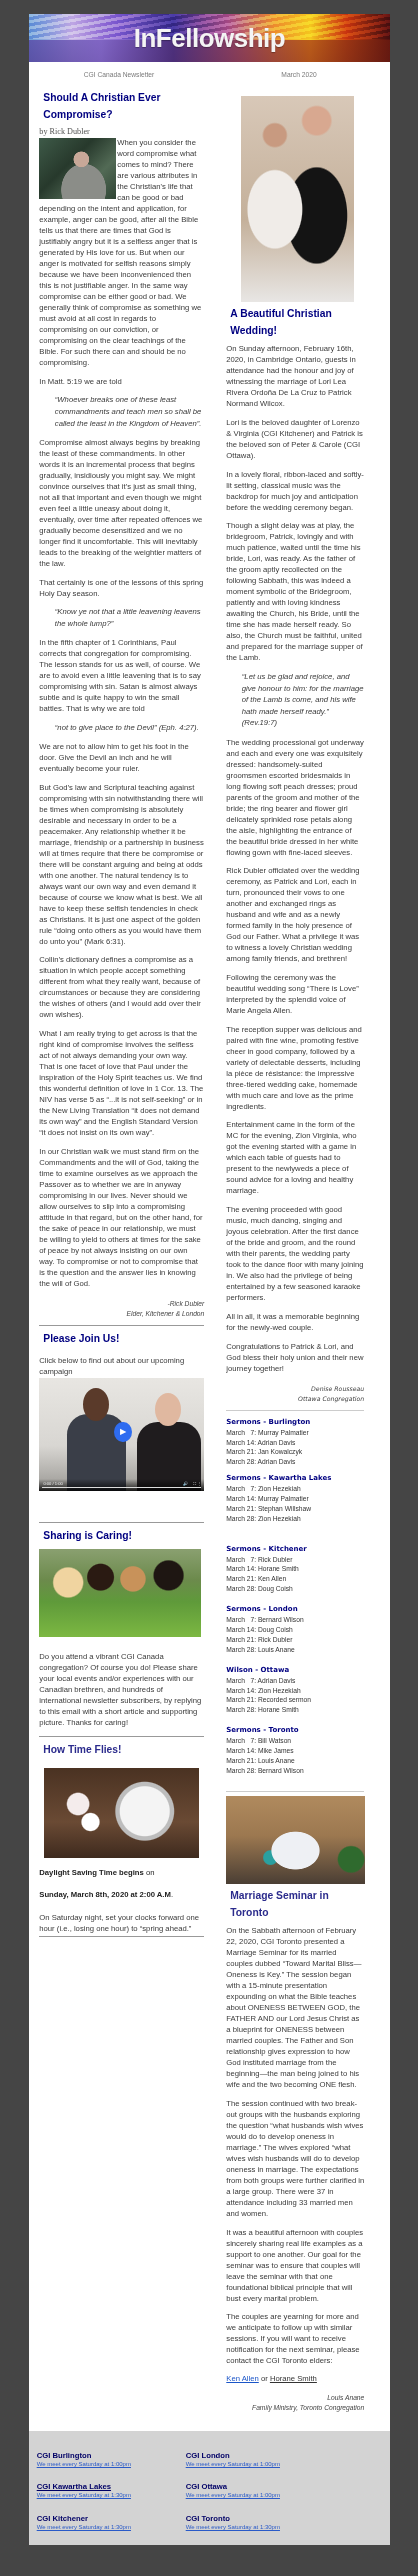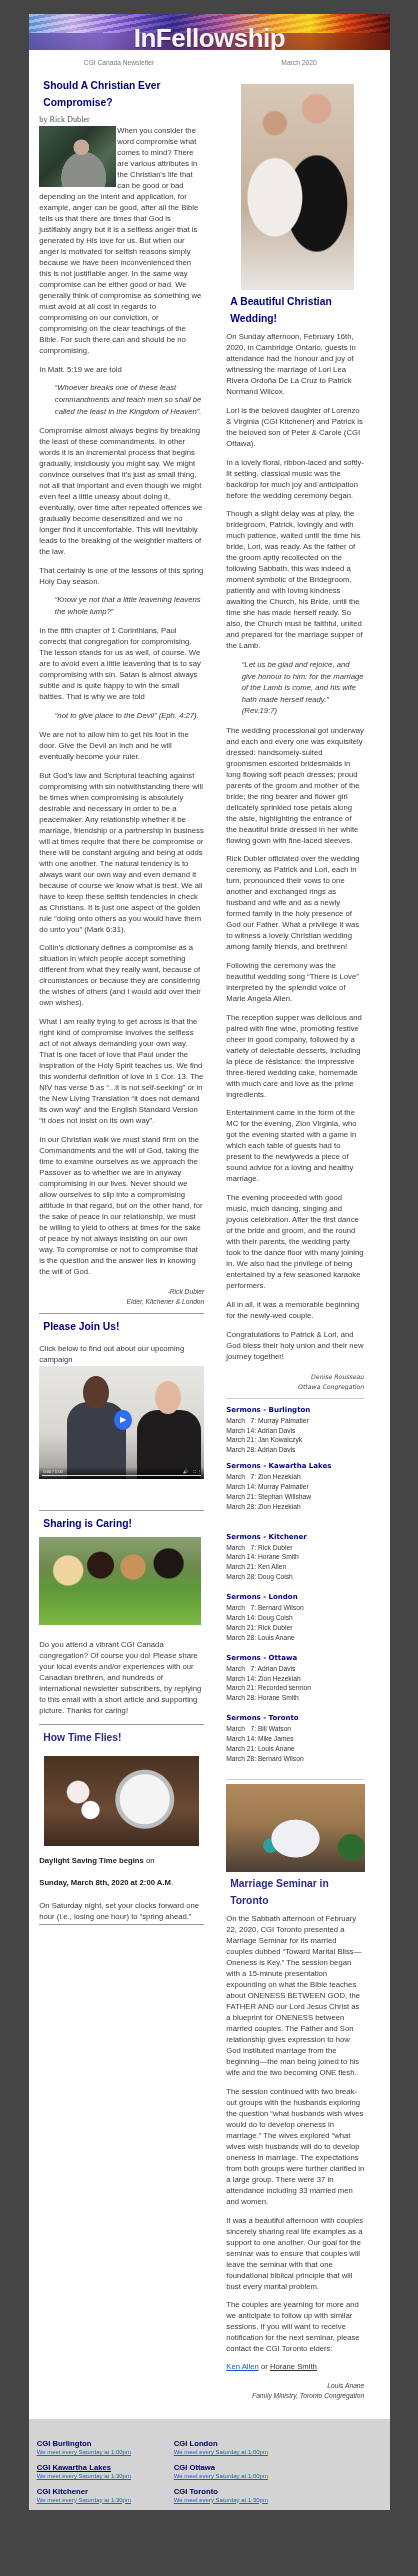--- a/index.html
+++ b/index.html
@@ -13,21 +13,21 @@
   }
   .wrap {
     position: absolute;
     left: 29px;
     top: 14px;
     width: 361px;
     background: #fff;
   }
   .banner {
     position: relative;
-    height: 36px;
+    height: 48px;
     background:
       linear-gradient(180deg, rgba(0,0,0,0) 55%, rgba(30,10,40,0.35) 100%),
       linear-gradient(90deg, #6fa0d8 0%, #c8b6e6 12%, #8a6ad0 25%, #3b2f8a 40%, #b05a8c 55%, #f0a030 68%, #f6d020 78%, #d04010 88%, #501010 100%);
     overflow: hidden;
   }
   .banner::before {
     content: "";
     position: absolute; left: 0; right: 0; top: 0; height: 52%;
     background:
       repeating-linear-gradient(170deg, rgba(255,255,255,0.25) 0 3.1px, rgba(40,20,90,0.25) 3.1px 6.2px);
@@ -203,27 +203,27 @@
       radial-gradient(circle at 52% 72%, #c8c0dc 0 6%, transparent 7%),
       radial-gradient(circle at 90% 72%, #2f6a2e 0 9%, transparent 10%),
       linear-gradient(180deg, #b08a5e 0%, #9c7850 45%, #4a3e34 100%);
   }
   .links { font-size: 7.7px; margin: 0 0 7.7px; }
   .links a { color: #1a55c8; text-decoration: underline; cursor: pointer; }
   .links a.alt { color: #333; }
 
   .footer {
     background: #d3d3d3;
-    height: 91px;
+    height: 114px;
     margin-top: 13.4px;
     padding: 19.6px 0 0 7.7px;
     box-sizing: border-box;
     display: grid;
     grid-template-columns: 137px 103px;
-    column-gap: 0;
+    column-gap: 12px;
   }
   .footer .cong { margin-bottom: 6.2px; }
   .footer .cong-name {
     font-family: "Liberation Sans", sans-serif;
     font-weight: bold; font-size: 7.7px; color: #000066; display: block;
   }
   .footer .cong-name.u { text-decoration: underline; cursor: pointer; }
   .footer .cong-time {
     font-size: 6px; color: #2a5ac8; text-decoration: underline; cursor: pointer; display: block; margin-top: 1px;
   }
@@ -347,21 +347,21 @@
           <div class="sermon-line">March 28: Doug Coish</div>
         </div>
         <div style="margin-top:11.3px">
           <div class="sermon-title">Sermons - London</div>
           <div class="sermon-line">March   7: Bernard Wilson</div>
           <div class="sermon-line">March 14: Doug Coish</div>
           <div class="sermon-line">March 21: Rick Dubler</div>
           <div class="sermon-line">March 28: Louis Anane</div>
         </div>
         <div style="margin-top:11.3px">
-          <div class="sermon-title">Sermons - Ottawa</div>
+          <div class="sermon-title">Wilson - Ottawa</div>
           <div class="sermon-line">March   7: Adrian Davis</div>
           <div class="sermon-line">March 14: Zion Hezekiah</div>
           <div class="sermon-line">March 21: Recorded sermon</div>
           <div class="sermon-line">March 28: Horane Smith</div>
         </div>
         <div style="margin-top:11.3px">
           <div class="sermon-title">Sermons - Toronto</div>
           <div class="sermon-line">March   7: Bill Watson</div>
           <div class="sermon-line">March 14: Mike James</div>
           <div class="sermon-line">March 21: Louis Anane</div>

